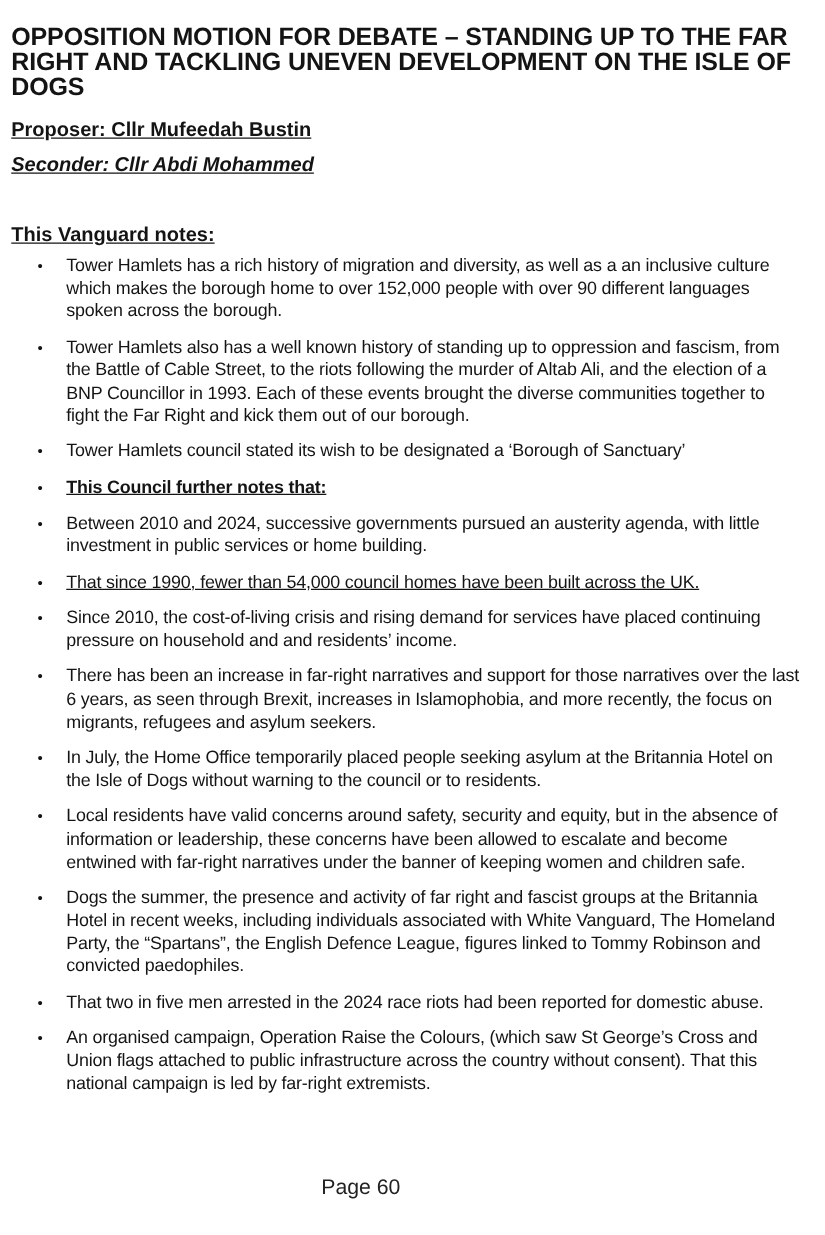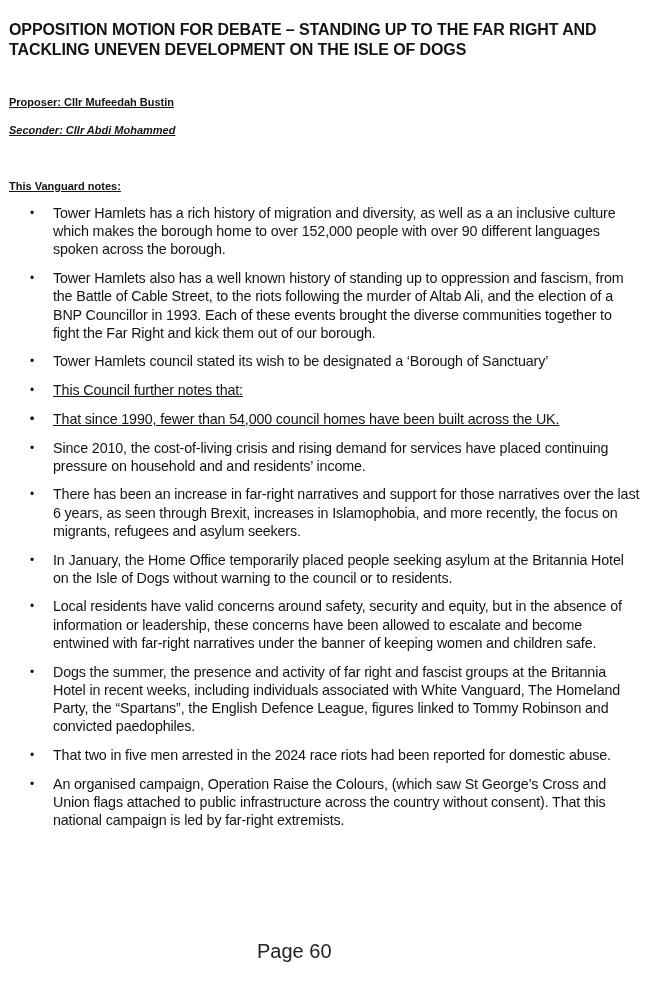--- a/index.html
+++ b/index.html
@@ -1,32 +1,32 @@
 <!DOCTYPE html>
 <html><head>
   <meta charset="utf-8">
   <style>
     html, body { margin: 0; padding: 0; background: #ffffff; }
     body { width: 660px; height: 988px; position: relative; overflow: hidden;
       font-family: "Liberation Sans", sans-serif; color: #141414; }
     .title { position: absolute; left: 9px; top: 20px; width: 640px;
-      font-weight: bold; font-size: 16px; line-height: 20px; letter-spacing: -0.1px; }
-    .meta { position: absolute; left: 9px; font-weight: bold; font-size: 11px;
+      font-weight: bold; font-size: 20px; line-height: 20px; letter-spacing: -0.1px; }
+    .meta { position: absolute; left: 9px; font-weight: bold; font-size: 16px;
       text-decoration: underline; }
     .proposer { top: 96px; }
     .seconder { top: 124px; font-style: italic; }
     .notes-heading { top: 180px; }
     ul { position: absolute; left: 0; top: 204px; margin: 0; padding: 0; list-style: none; width: 640px; }
     li { position: relative; padding-left: 53px; font-size: 14.3px; line-height: 18.2px;
       margin-bottom: 10.5px; letter-spacing: -0.15px; }
     li .bullet { position: absolute; left: 30px; top: 0; font-size: 12px; }
-    .bold-under { font-weight: normal; text-decoration: underline; text-align: right; }
+    .bold-under { font-weight: bold; text-decoration: underline; text-align: right; }
     .under { text-decoration: underline; text-align: center; }
     .hl { position: absolute; background: #fcc419; opacity: 0.85; border-radius: 10px; z-index: -1; filter: blur(1.2px); }
-    .page-num { position: absolute; left: 257px; top: 940px; font-size: 20px; color: #222; }
+    .page-num { position: absolute; left: 257px; top: 940px; font-size: 17px; color: #222; }
   </style>
 </head>
 <body>
 
 <div class="title">OPPOSITION MOTION FOR DEBATE – STANDING UP TO THE FAR RIGHT AND TACKLING UNEVEN DEVELOPMENT ON THE ISLE OF DOGS</div>
 <div class="meta proposer">Proposer: Cllr Mufeedah Bustin</div>
 <div class="meta seconder">Seconder: Cllr Abdi Mohammed</div>
 <div class="meta notes-heading">This Vanguard notes:</div>
 
 <div class="hl" style="left: 244px; top: 703px; width: 325px; height: 20px; background: rgb(252, 196, 25);"></div>
@@ -35,24 +35,24 @@
 <div class="hl" style="left: 228px; top: 882px; width: 358px; height: 22px; background: rgb(252, 196, 25);"></div>
 <div class="hl" style="left: 52px; top: 900px; width: 560px; height: 22px; background: rgb(252, 196, 25);"></div>
 <div class="hl" style="left: 52px; top: 918px; width: 560px; height: 22px; background: rgb(252, 196, 25);"></div>
 <div class="hl" style="left: 232px; top: 932px; width: 280px; height: 22px; background: rgb(252, 196, 25);"></div>
 
 <ul>
   <li><span class="bullet">•</span><span>Tower Hamlets has a rich history of migration and diversity, as well as a an inclusive culture which makes the borough home to over 152,000 people with over 90 different languages spoken across the borough.</span></li>
   <li><span class="bullet">•</span><span>Tower Hamlets also has a well known history of standing up to oppression and fascism, from the Battle of Cable Street, to the riots following the murder of Altab Ali, and the election of a BNP Councillor in 1993. Each of these events brought the diverse communities together to fight the Far Right and kick them out of our borough.</span></li>
   <li><span class="bullet">•</span><span>Tower Hamlets council stated its wish to be designated a ‘Borough of Sanctuary’</span></li>
   <li><span class="bullet">•</span><span class="bold-under">This Council further notes that:</span></li>
-  <li><span class="bullet">•</span></li>
+  <li><span class="bullet">•</span><span>Between 2010 and 2024, successive governments pursued an austerity agenda, with little investment in public services or home building.</span></li>
   <li><span class="bullet">•</span><span class="under"> That since 1990, fewer than 54,000 council homes have been built across the UK.</span></li>
   <li><span class="bullet">•</span><span>Since 2010, the cost-of-living crisis and rising demand for services have placed continuing pressure on household and and residents’ income.</span></li>
   <li><span class="bullet">•</span><span>There has been an increase in far-right narratives and support for those narratives over the last 6 years, as seen through Brexit, increases in Islamophobia, and more recently, the focus on migrants, refugees and asylum seekers.</span></li>
-  <li><span class="bullet">•</span><span>In January, the Home Office temporarily placed people seeking asylum at the Britannia Hotel on the Isle of Dogs without warning to the council or to residents.</span></li>
+  <li><span class="bullet">•</span><span>In July, the Home Office temporarily placed people seeking asylum at the Britannia Hotel on the Isle of Dogs without warning to the council or to residents.</span></li>
   <li><span class="bullet">•</span><span>Local residents have valid concerns around safety, security and equity, but in the absence of information or leadership, these concerns have been allowed to escalate and become entwined with far-right narratives under the banner of keeping women and children safe.</span></li>
   <li><span class="bullet">•</span><span>Dogs the summer, the presence and activity of far right and fascist groups at the Britannia Hotel in recent weeks, including individuals associated with White Vanguard, The Homeland Party, the “Spartans”, the English Defence League, figures linked to Tommy Robinson and convicted paedophiles.</span></li>
   <li><span class="bullet">•</span><span>That two in five men arrested in the 2024 race riots had been reported for domestic abuse.</span></li>
   <li><span class="bullet">•</span><span>An organised campaign, Operation Raise the Colours, (which saw St George’s Cross and Union flags attached to public infrastructure across the country without consent). That this national campaign is led by far-right extremists.</span></li>
 </ul>
 
 <div class="page-num">Page 60</div>
 
 </body></html>

